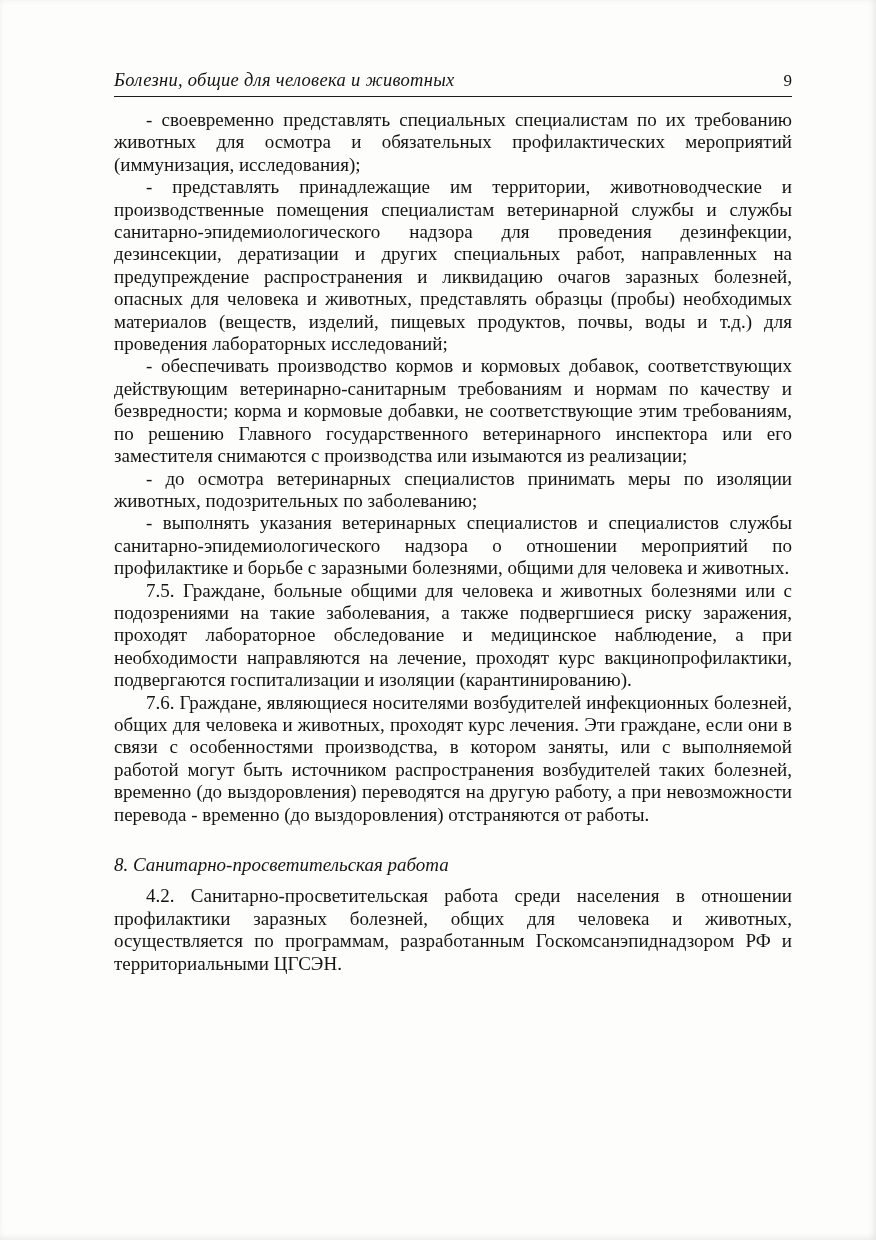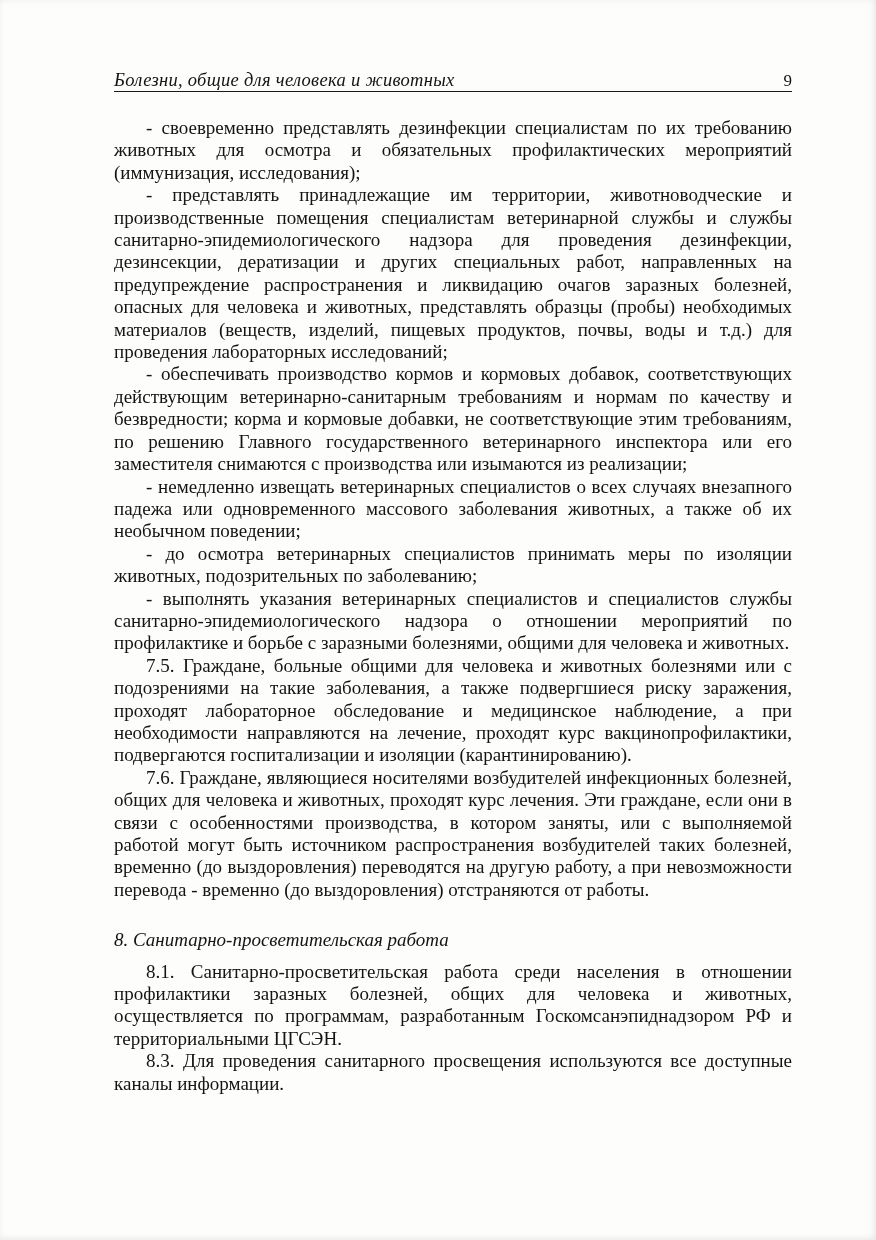--- a/index.html
+++ b/index.html
@@ -18,21 +18,22 @@
     height: 1240px;
     background: #fdfdfc;
     box-shadow: inset -3px 0 6px rgba(0,0,0,0.06), inset 0 -3px 6px rgba(0,0,0,0.04);
     padding: 70px 84px 0 114px;
   }
   .running-header {
     display: flex;
     justify-content: space-between;
     align-items: baseline;
     border-bottom: 1.6px solid #1a1a1a;
-    margin-bottom: 25px;
+    padding-bottom: 5px;
+    margin-bottom: 12px;
     gap: 27px;
   }
   .running-title {
     font-style: italic;
     font-size: 18.5px;
     letter-spacing: 0.3px;
   }
   .page-number {
     font-size: 17px;
   }
@@ -56,25 +57,23 @@
 </style>
 </head>
 <body>
 
 <div class="page">
   <div class="running-header">
     <span class="running-title">Болезни, общие для человека и животных</span>
     <span class="page-number">9</span>
   </div>
   <div class="content">
-      <p class="para">- своевременно представлять дезинфекции специалистам по их требованию животных для осмотра и обязательных профилактических мероприятий (иммунизация, исследования);</p>
+      <p class="para">- своевременно представлять специальных специалистам по их требованию животных для осмотра и обязательных профилактических мероприятий (иммунизация, исследования);</p>
       <p class="para">- представлять принадлежащие им территории, животноводческие и производственные помещения специалистам ветеринарной службы и службы санитарно-эпидемиологического надзора для проведения дезинфекции, дезинсекции, дератизации и других специальных работ, направленных на предупреждение распространения и ликвидацию очагов заразных болезней, опасных для человека и животных, представлять образцы (пробы) необходимых материалов (веществ, изделий, пищевых продуктов, почвы, воды и т.д.) для проведения лабораторных исследований;</p>
       <p class="para">- обеспечивать производство кормов и кормовых добавок, соответствующих действующим ветеринарно-санитарным требованиям и нормам по качеству и безвредности; корма и кормовые добавки, не соответствующие этим требованиям, по решению Главного государственного ветеринарного инспектора или его заместителя снимаются с производства или изымаются из реализации;</p>
-      <p class="para">- немедленно извещать ветеринарных специалистов о всех случаях внезапного падежа или одновременного массового заболевания животных, а также об их необычном поведении;</p>
       <p class="para">- до осмотра ветеринарных специалистов принимать меры по изоляции животных, подозрительных по заболеванию;</p>
       <p class="para">- выполнять указания ветеринарных специалистов и специалистов службы санитарно-эпидемиологического надзора о отношении мероприятий по профилактике и борьбе с заразными болезнями, общими для человека и животных.</p>
       <p class="para">7.5. Граждане, больные общими для человека и животных болезнями или с подозрениями на такие заболевания, а также подвергшиеся риску заражения, проходят лабораторное обследование и медицинское наблюдение, а при необходимости направляются на лечение, проходят курс вакцинопрофилактики, подвергаются госпитализации и изоляции (карантинированию).</p>
       <p class="para">7.6. Граждане, являющиеся носителями возбудителей инфекционных болезней, общих для человека и животных, проходят курс лечения. Эти граждане, если они в связи с особенностями производства, в котором заняты, или с выполняемой работой могут быть источником распространения возбудителей таких болезней, временно (до выздоровления) переводятся на другую работу, а при невозможности перевода - временно (до выздоровления) отстраняются от работы.</p>
       <p class="section-heading">8. Санитарно-просветительская работа</p>
-      <p class="para">8.1. Санитарно-просветительская работа среди населения в отношении профилактики заразных болезней, общих для человека и животных, осуществляется по программам, разработанным Госкомсанэпиднадзором РФ и территориальными ЦГСЭН.</p>
-      <p class="para">8.3. Для проведения санитарного просвещения используются все доступные каналы информации.</p>
+      <p class="para">4.2. Санитарно-просветительская работа среди населения в отношении профилактики заразных болезней, общих для человека и животных, осуществляется по программам, разработанным Госкомсанэпиднадзором РФ и территориальными ЦГСЭН.</p>
     </div>
 </div>
 
 </body></html>

